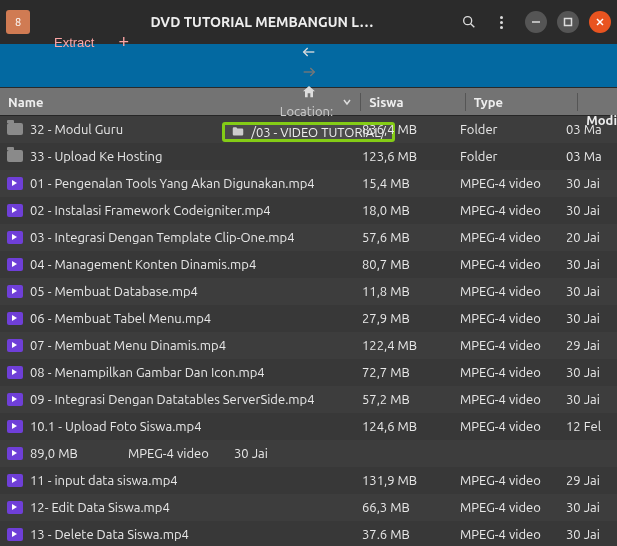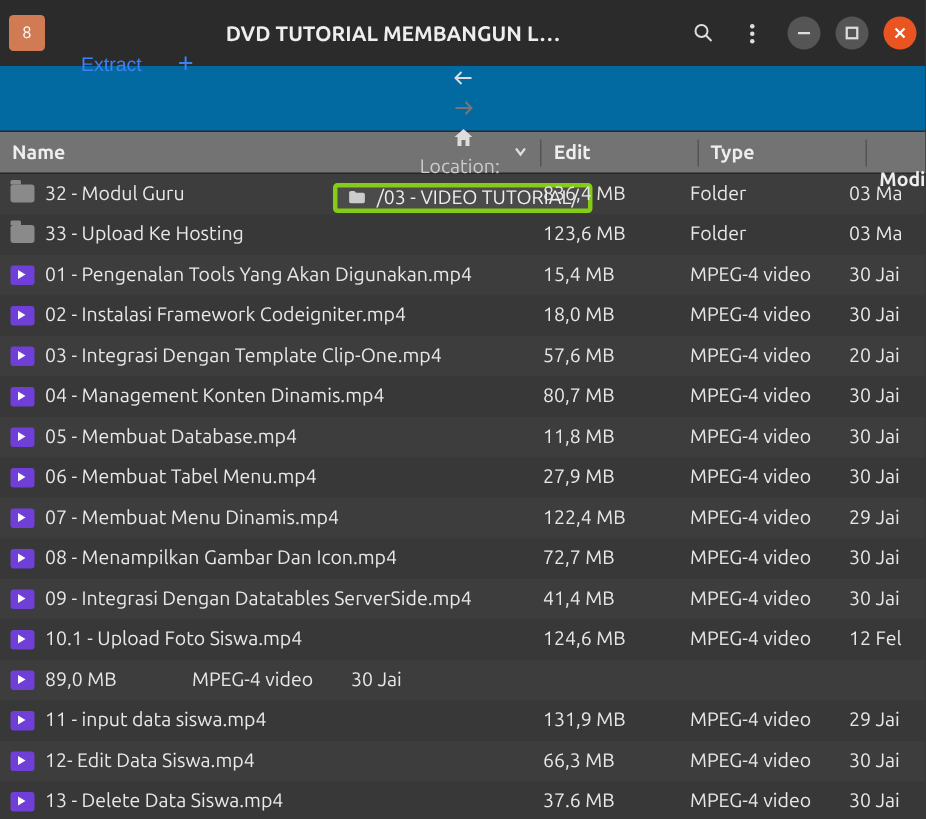--- a/index.html
+++ b/index.html
@@ -28,21 +28,21 @@
   font-size: 11px;
   display: flex;
   align-items: center;
   justify-content: center;
   border-radius: 3px;
   margin-right: 10px;
 }
 .tool-btn {
   border: none;
   background: transparent;
-  color: #3b82f6;
+  color: #fca5a5;
   font-size: 13px;
   padding: 6px 10px;
   border-radius: 4px;
   cursor: pointer;
   margin-top: 40px;
 }
 .plus-btn {
   font-size: 18px;
   width: 30px;
   text-align: center;
@@ -262,21 +262,21 @@
 <div class="header-row">
   <div class="col-name">
     <span>Name</span>
     <span class="sort-ind">
       <svg viewBox="0 0 10 10">
           <polyline points="2 3 5 7 8 3" fill="none" stroke="#ddd" stroke-width="1.5"></polyline>
         </svg>
     </span>
   </div>
   <div class="vdiv"></div>
-  <div class="col-size">Edit</div>
+  <div class="col-size">Siswa</div>
   <div class="vdiv"></div>
   <div class="col-type">Type</div>
   <div class="vdiv"></div>
   <div class="col-mod">Modi</div>
 </div>
 
 <div class="filelist" id="filelist">
     <div class="row">
       <div class="file-icon">
         <div class="folder-shape"></div>
@@ -365,21 +365,21 @@
       <div class="cell-name">08 - Menampilkan Gambar Dan Icon.mp4</div>
       <div class="cell-size">72,7 MB</div>
       <div class="cell-type">MPEG-4 video</div>
       <div class="cell-mod">30 Jai</div>
     </div>
     <div class="row">
       <div class="file-icon">
         <div class="video-shape"></div>
       </div>
       <div class="cell-name">09 - Integrasi Dengan Datatables ServerSide.mp4</div>
-      <div class="cell-size">41,4 MB</div>
+      <div class="cell-size">57,2 MB</div>
       <div class="cell-type">MPEG-4 video</div>
       <div class="cell-mod">30 Jai</div>
     </div>
     <div class="row">
       <div class="file-icon">
         <div class="video-shape"></div>
       </div>
       <div class="cell-name">10.1 - Upload Foto Siswa.mp4</div>
       <div class="cell-size">124,6 MB</div>
       <div class="cell-type">MPEG-4 video</div>

